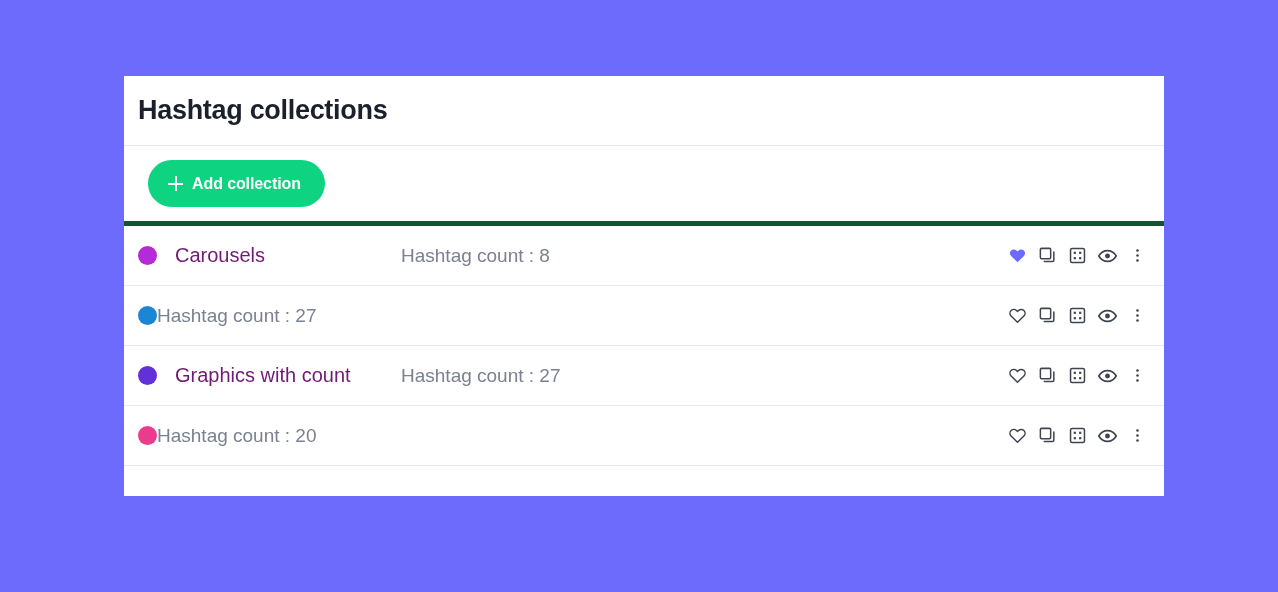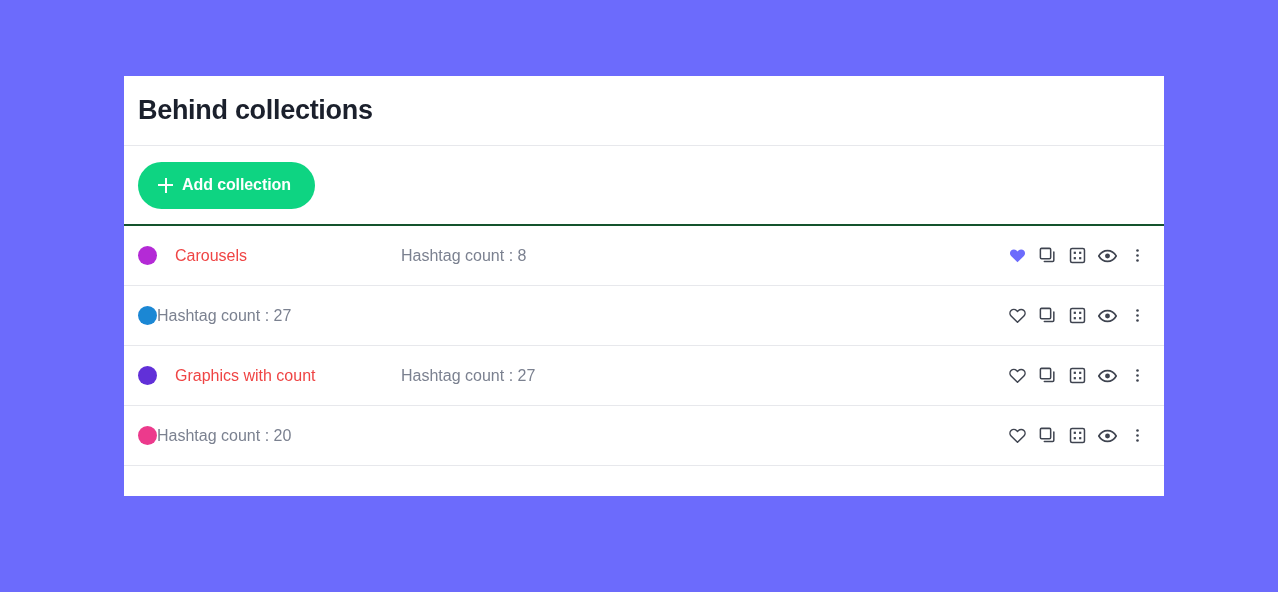--- a/index.html
+++ b/index.html
@@ -41,24 +41,24 @@
     font-weight: bold;
     color: #1b202c;
     letter-spacing: -0.3px;
     white-space: nowrap;
   }
 
   
   .toolbar {
     height: 80px;
     flex: 0 0 80px;
-    border-bottom: 2px solid #14532d;
-    display: flex;
-    align-items: center;
-    padding: 0 14px;
+    border-bottom: 5px solid #14532d;
+    display: flex;
+    align-items: center;
+    padding: 0 24px;
     box-sizing: border-box;
   }
   .add-btn {
     height: 47px;
     border: none;
     border-radius: 24px;
     background: #0ed482;
     color: #ffffff;
     font-family: "Liberation Sans", sans-serif;
     font-size: 16px;
@@ -103,27 +103,27 @@
   }
   .dot {
     width: 19px;
     height: 19px;
     border-radius: 50%;
     flex: 0 0 19px;
   }
   .row-name {
     margin-left: 18px;
     width: 226px;
-    font-size: 16px;
-    color: #ef4444;
+    font-size: 20px;
+    color: #701a75;
     white-space: nowrap;
     overflow: hidden;
   }
   .row-count {
-    font-size: 16px;
+    font-size: 19px;
     color: #7b8190;
     white-space: nowrap;
   }
   .row-actions {
     margin-left: auto;
     display: flex;
     align-items: center;
     gap: 11px;
     padding-right: 3px;
   }
@@ -141,21 +141,21 @@
     flex: 1 1 auto;
     background: #ffffff;
   }
 </style>
 </head>
 <body style="background: rgb(108, 107, 252);">
 
 <div class="card">
 
   <div class="card-header">
-    <div class="card-title">Behind collections</div>
+    <div class="card-title">Hashtag collections</div>
   </div>
 
   <div class="toolbar">
     <button class="add-btn">
       <span class="plus-icon"></span>
       <span>Add collection</span>
     </button>
   </div>
 
   <div class="rows">

